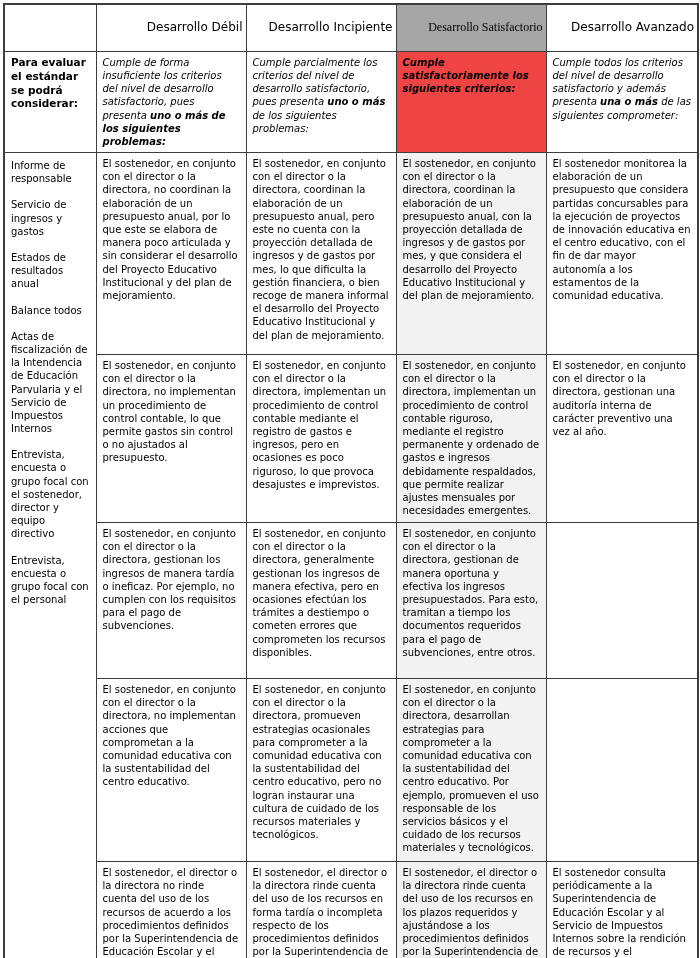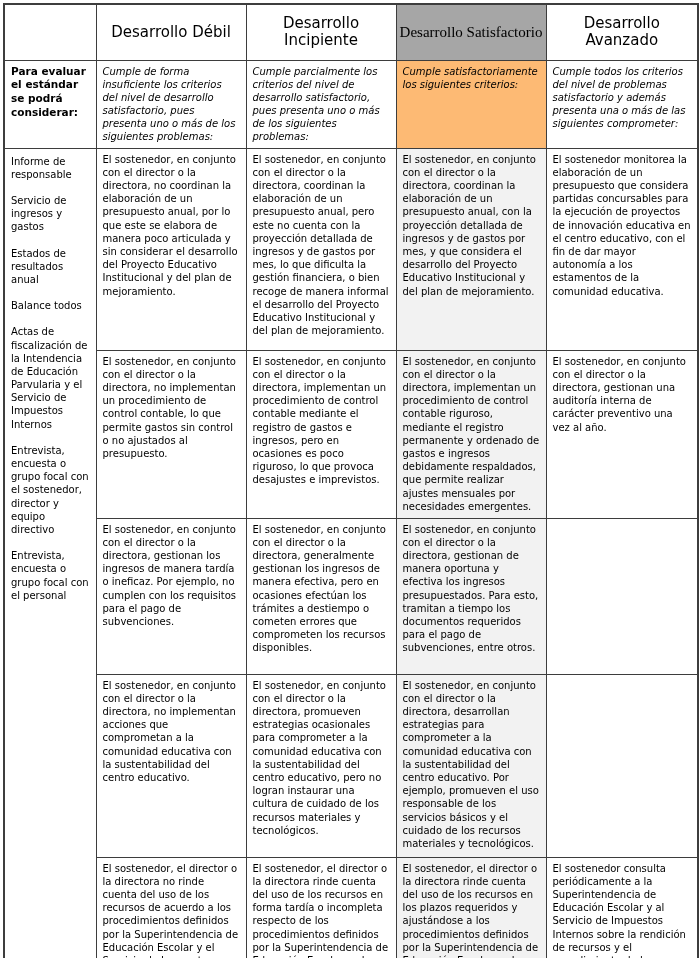--- a/index.html
+++ b/index.html
@@ -29,29 +29,29 @@
     text-align: left;
     padding: 4px 6px 4px 6px;
     font-size: 10px;
     line-height: 1.32;
     font-weight: normal;
     overflow: hidden;
     word-wrap: break-word;
   }
   tr.hdr-row { height: 19px; }
   tr.hdr-row th {
-    text-align: center;
+    text-align: right;
     vertical-align: middle;
-    font-size: 15px;
-    padding: 10px 3px;
+    font-size: 12px;
+    padding: 16px 3px;
     line-height: 1.15;
   }
   tr.desc-row { height: 68px; margin-top: 20px; }
   td.descriptor { font-style: italic; }
-  td.descriptor .seg-bold { font-weight: normal; text-align: right; }
+  td.descriptor .seg-bold { font-weight: bold; text-align: right; }
   td.evaluar {
     font-weight: bold;
     font-style: normal;
     font-size: 10.5px;
   }
   td.evidence-cell { padding-top: 6px; }
   .evidence-item { margin: 0 0 13px 0; }
   tr.body-row-1 { height: 202px; }
   tr.body-row-2 { height: 168px; }
   tr.body-row-3 { height: 156px; }
@@ -81,25 +81,25 @@
     </tr>
 
     <tr class="desc-row">
       <td class="evaluar">Para evaluar el estándar se podrá considerar:</td>
       <td class="descriptor">
         <span>Cumple de forma insuficiente los criterios del nivel de desarrollo satisfactorio, pues presenta </span><span class="seg-bold">uno o más de los siguientes problemas:</span><span></span>
       </td>
       <td class="descriptor">
         <span>Cumple parcialmente los criterios del nivel de desarrollo satisfactorio, pues presenta </span><span class="seg-bold">uno o más</span><span> de los siguientes problemas:</span>
       </td>
-      <td class="descriptor" style="background-color: #fdba74;">
+      <td class="descriptor" style="background-color: #ef4444; font-weight: bold;">
         <span>Cumple satisfactoriamente los siguientes criterios:</span><span class="seg-bold"></span><span></span>
       </td>
       <td class="descriptor">
-        <span>Cumple todos los criterios del nivel de problemas satisfactorio y además presenta </span><span class="seg-bold">una o más</span><span> de las siguientes comprometer:</span>
+        <span>Cumple todos los criterios del nivel de desarrollo satisfactorio y además presenta </span><span class="seg-bold">una o más</span><span> de las siguientes comprometer:</span>
       </td>
     </tr>
 
     <tr class="body-row-1">
       <td class="evidence-cell" rowspan="5">
         <div class="evidence-item">Informe de responsable</div>
         <div class="evidence-item">Servicio de ingresos y gastos</div>
         <div class="evidence-item">Estados de resultados anual</div>
         <div class="evidence-item">Balance todos</div>
         <div class="evidence-item">Actas de fiscalización de la Intendencia de Educación Parvularia y el Servicio de Impuestos Internos</div>

